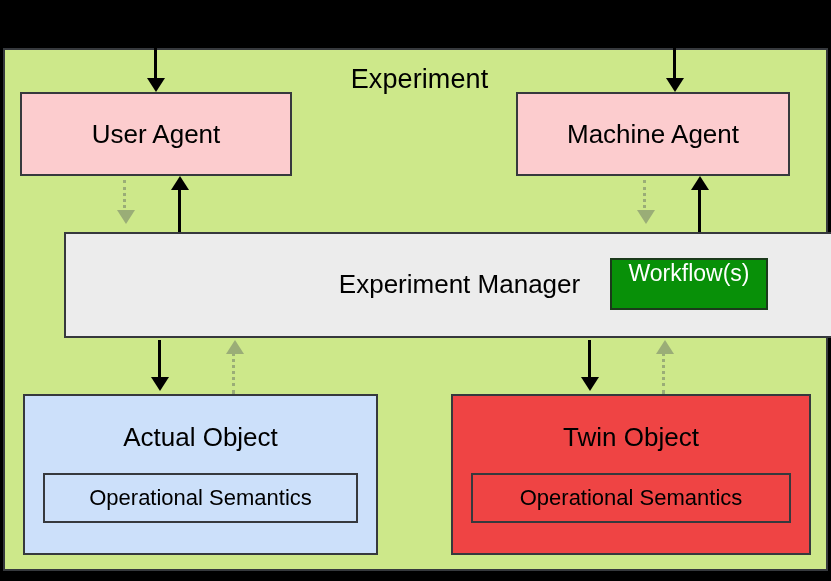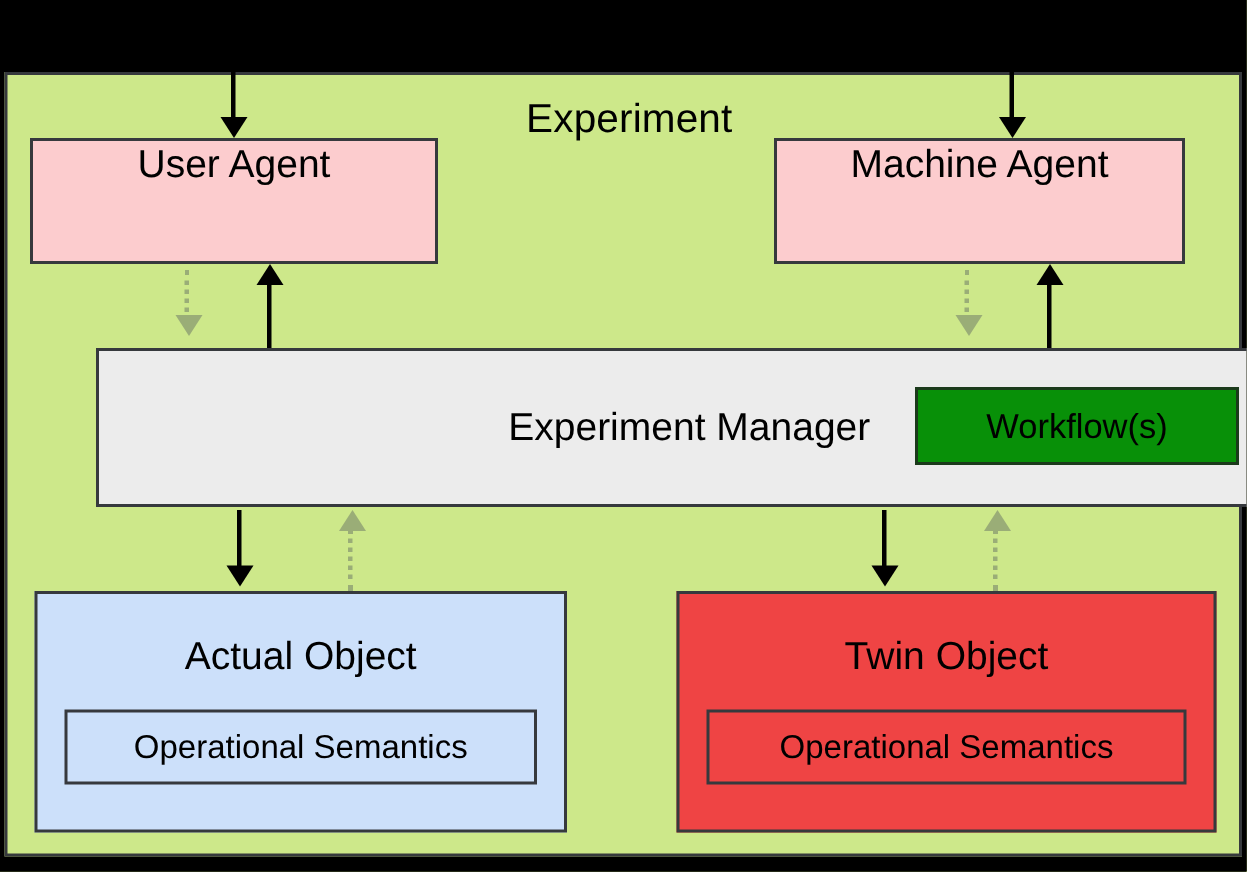--- a/index.html
+++ b/index.html
@@ -52,21 +52,21 @@
     box-sizing: border-box;
     border: 2px solid #36393d;
     display: flex;
     flex-direction: column;
     align-items: center;
     color: #000000;
   }
 
   .agent-box {
     background: #fcccce;
-    justify-content: flex-start;
+    justify-content: center;
     font-size: 26px;
   }
 
   #user-agent {
     left: 20px;
     top: 92px;
     width: 272px;
     height: 84px;
   }
 
@@ -93,29 +93,29 @@
     text-align: center;
     line-height: 1.22;
     width: 100%;
     padding-right: 0px;
   }
 
   .workflow-box {
     position: absolute;
     left: 610px;
     top: 258px;
-    width: 216px;
+    width: 158px;
     height: 52px;
     background: #089008;
     border: 2px solid #1b3a1b;
     box-sizing: border-box;
     display: flex;
-    align-items: center;
-    justify-content: center;
-    color: #000000;
+    align-items: flex-start;
+    justify-content: center;
+    color: #ffffff;
     font-size: 23px;
   }
 
   
   #actual-object {
     left: 23px;
     top: 394px;
     width: 355px;
     height: 161px;
     background: #cce0fa;

